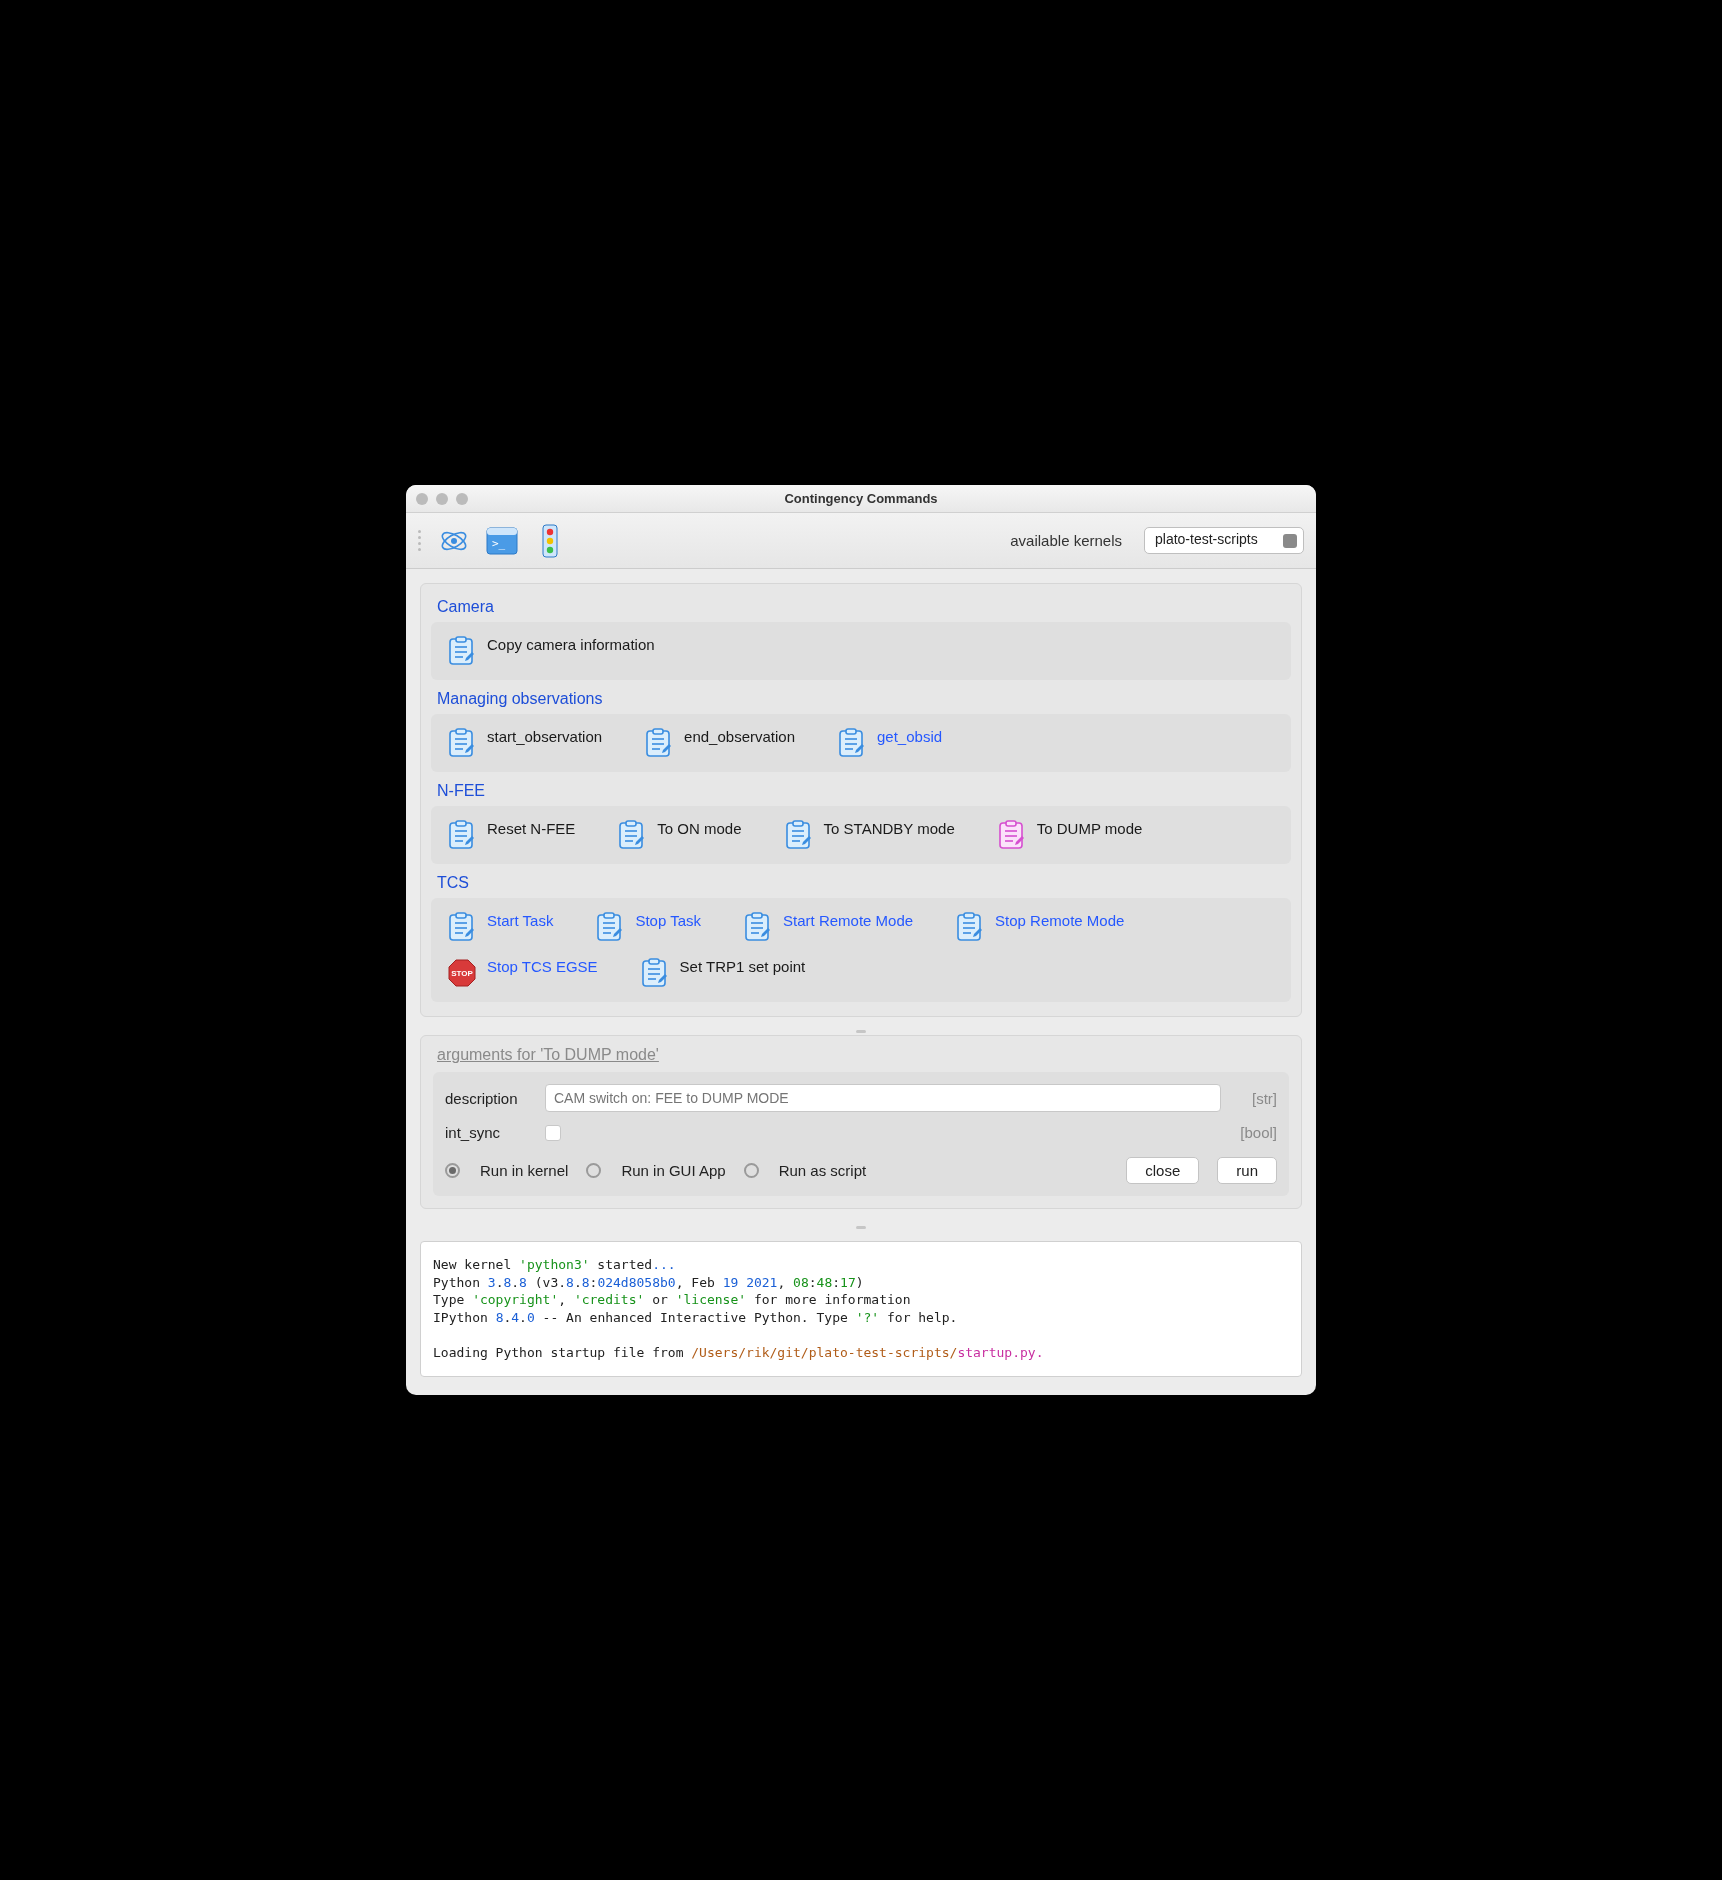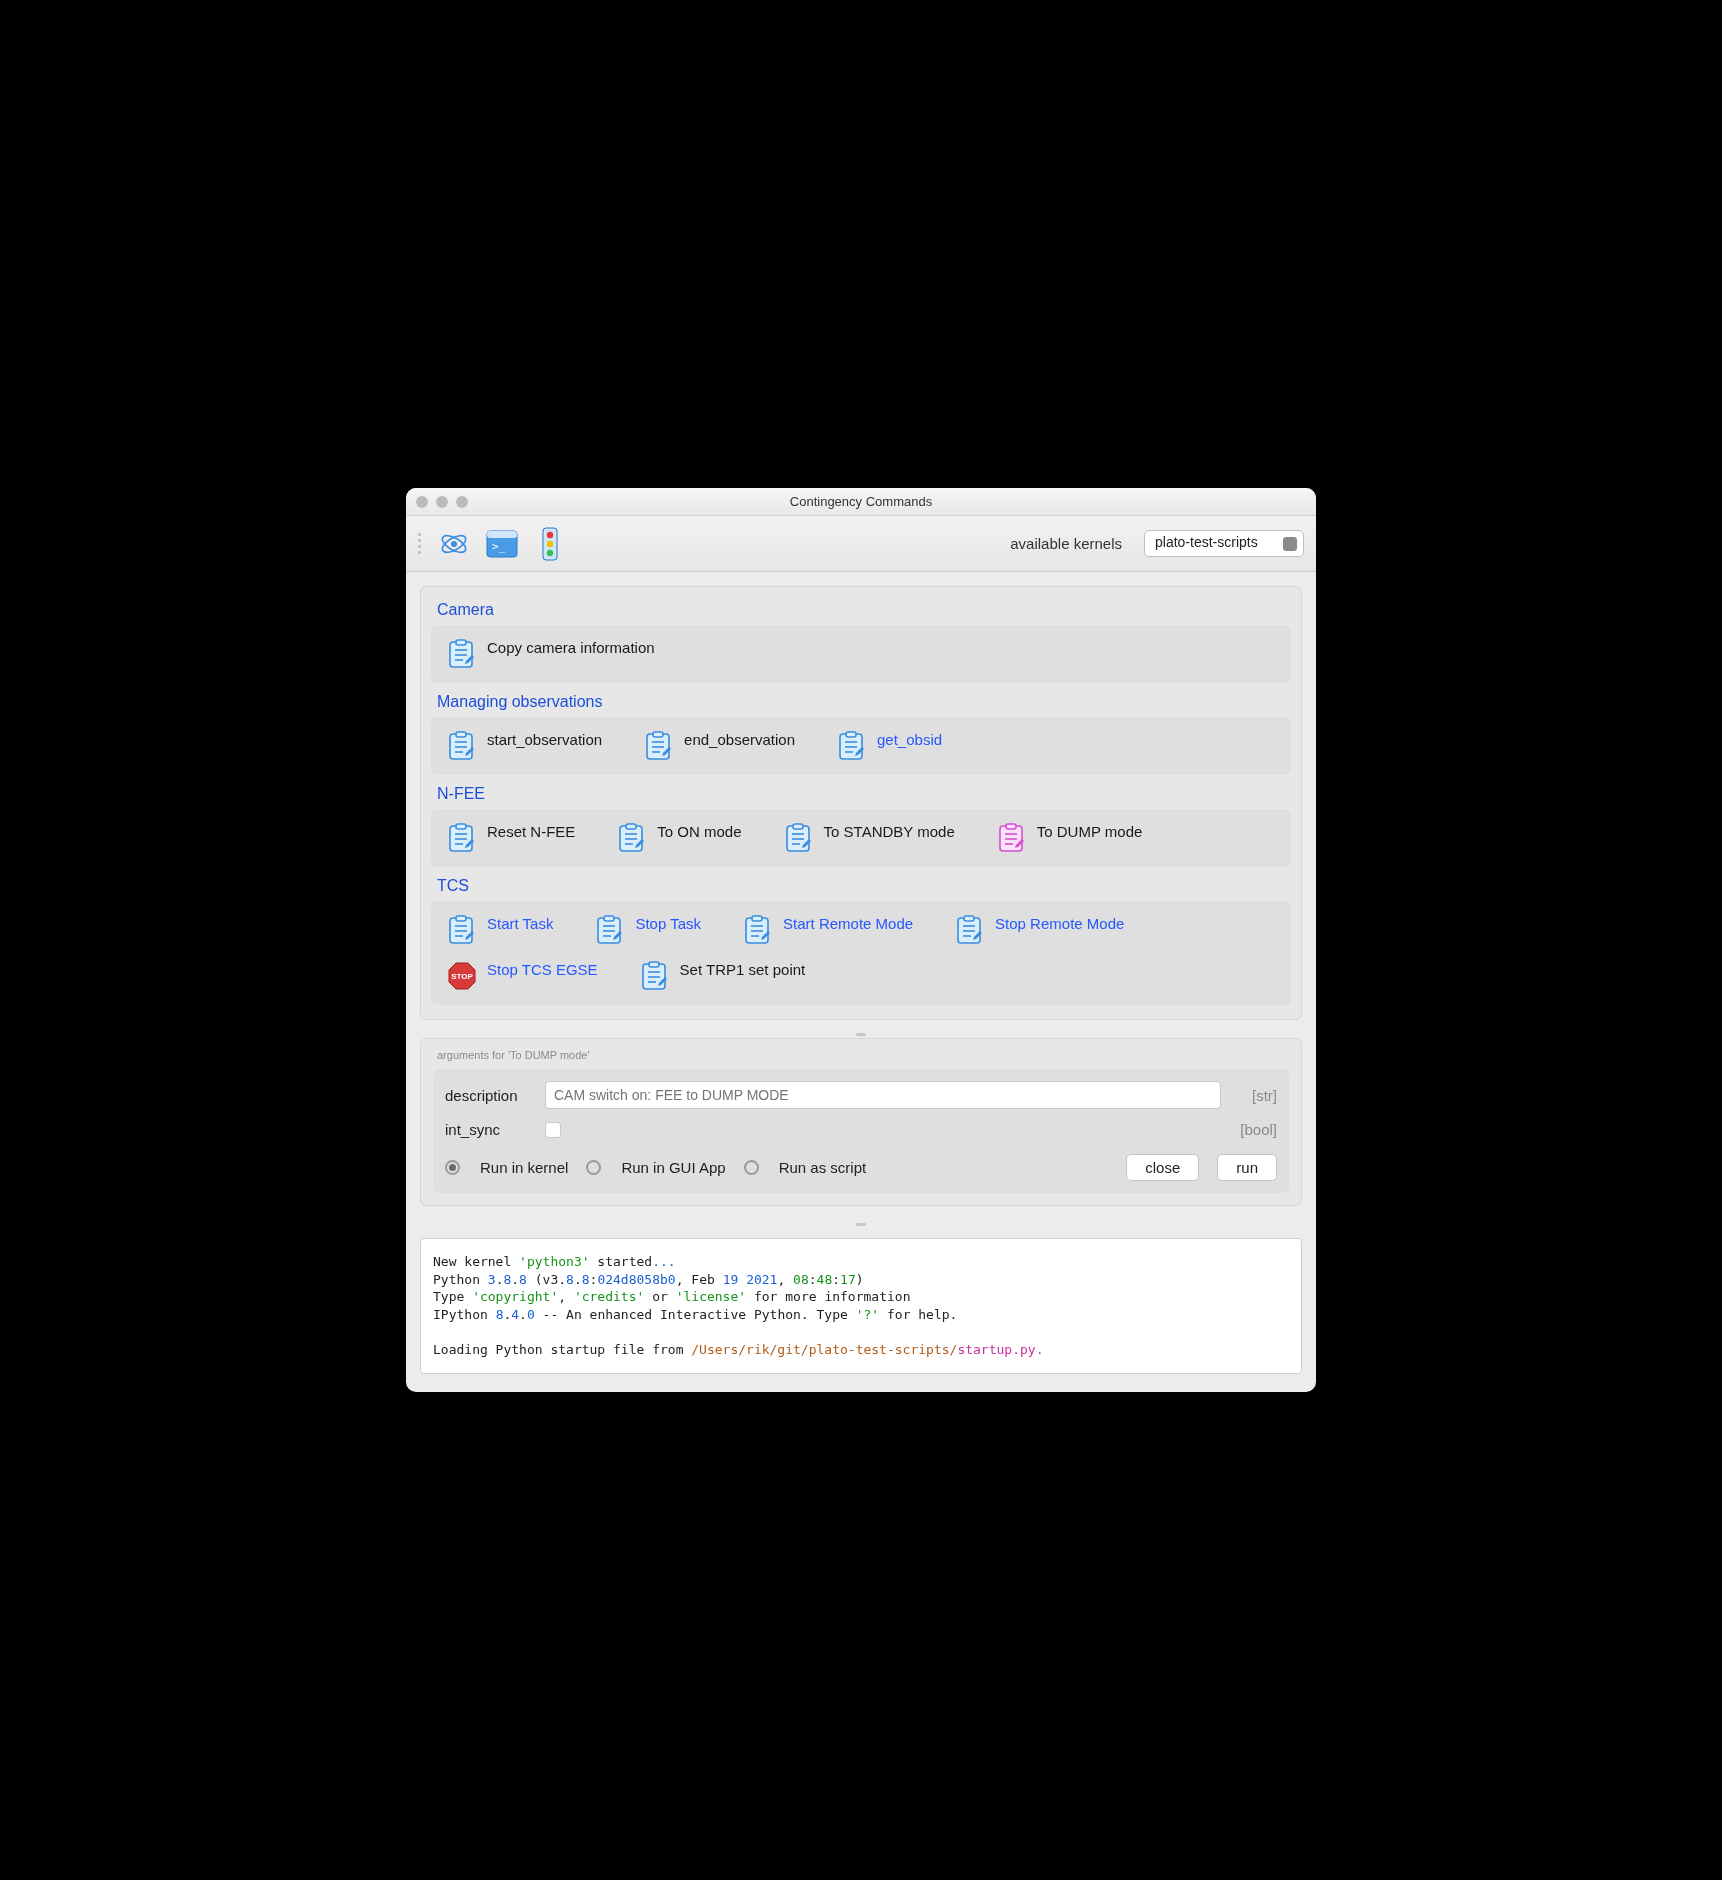--- a/index.html
+++ b/index.html
@@ -25,21 +25,21 @@
     height: 28px;
     background: linear-gradient(#f6f6f6, #e8e8e8);
     display: flex;
     align-items: center;
     padding: 0 10px;
     position: relative;
     border-bottom: 1px solid #d0d0d0;
   }
   .traffic { display: flex; gap: 8px; }
   .traffic span { width: 12px; height: 12px; border-radius: 50%; background: #bbb; }
-  .title { position: absolute; left: 0; right: 0; text-align: center; font-weight: 400; font-size: 13px; color: #333; pointer-events: none; }
+  .title { position: absolute; left: 0; right: 0; text-align: center; font-weight: 700; font-size: 13px; color: #333; pointer-events: none; }
 
   .toolbar {
     height: 56px;
     background: linear-gradient(#f2f2f2, #e6e6e6);
     border-bottom: 1px solid #ccc;
     display: flex;
     align-items: center;
     padding: 0 12px;
     gap: 14px;
   }
@@ -72,21 +72,21 @@
   .cmd.link .lbl { color: #2558ff; }
   .icn { width: 30px; height: 30px; display:flex; align-items:center; justify-content:center;text-decoration:underline; }
 
   .divider { height: 8px; display:flex; align-items:center; justify-content:center; }
   .divider::before { content:""; width:10px; height:3px; background:#c6c6c6; border-radius:2px; }
 
   .args-panel {
     background: #e7e7e7; border: 1px solid #d6d6d6; border-radius: 6px;
     padding: 10px 12px 12px 12px;
   }
-  .args-title { font-size: 11px; color: #8a8a8a; margin: 0 0 8px 4px; }
+  .args-title { font-size: 16px; color: #8a8a8a; margin: 0 0 8px 4px; text-decoration: underline; }
   .args-body { background: #dfdfdf; border-radius: 6px; padding: 12px; }
   .row { display:flex; align-items:center; gap: 10px; margin-bottom: 12px; }
   .row .name { width: 90px; font-size: 15px; }
   .row input[type=text] {
     flex:1; border:1px solid #c8c8c8; border-radius:4px; padding:5px 8px;
     font-size:14px; background:#fff;
   }
   .row .type { color:#8a8a8a; font-size:15px; width:46px; text-align:right; }
   .chk { width:16px; height:16px; background:#fff; border:1px solid #c8c8c8; border-radius:3px; }
 

